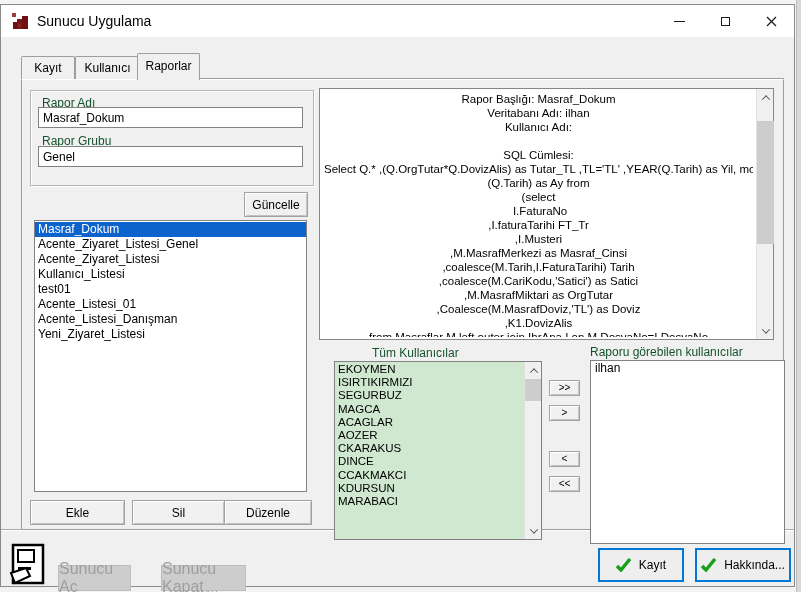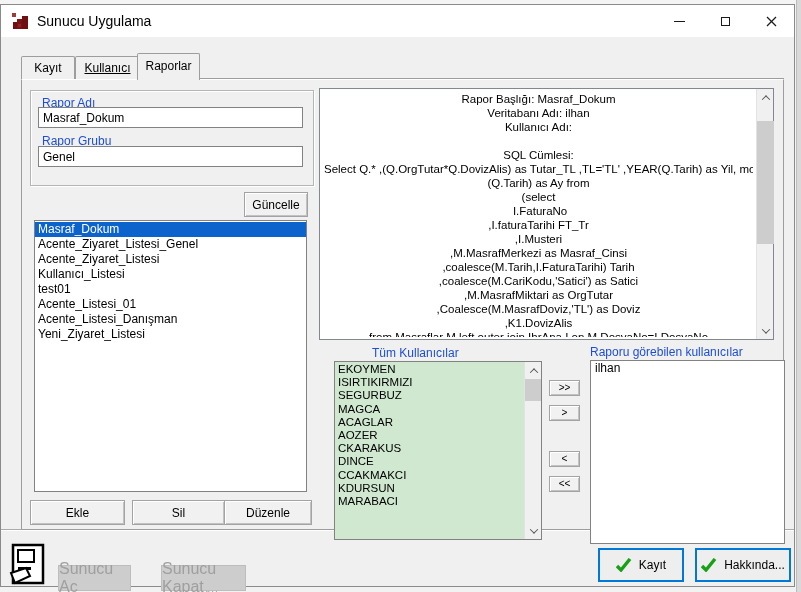--- a/index.html
+++ b/index.html
@@ -17,26 +17,26 @@
   .app-icon { position:absolute; left:10px; top:7px; width:18px; height:18px; }
   .title-text { position:absolute; left:36px; top:0; height:32px; line-height:32px; font-size:14px; color:#000; }
   .cap-btn { position:absolute; top:0; width:46px; height:32px; display:flex; align-items:center; justify-content:center; }
   .cap-min { right:92px; } .cap-max { right:46px; } .cap-close { right:0; }
   .glyph-min { width:11px; height:1px; background:#1a1a1a; }
   .glyph-max { width:9px; height:9px; border:1px solid #1a1a1a; }
 
   
   .tab { position:absolute; top:51px; height:23px; background:#f0f0f0; border:1px solid #9d9d9d; border-bottom:none; border-radius:2px 2px 0 0; font-size:12px; text-align:center; line-height:22px; color:#000; z-index:3; }
   .tab-kayit { left:20px; width:54px; }
-  .tab-kullanici { left:74px; width:65px;text-decoration:underline; }
+  .tab-kullanici { left:74px; width:65px; }
   .tab-raporlar { left:136px; width:63px; top:48px; height:27px; line-height:24px; z-index:5; background:#f0f0f0; }
   .page { position:absolute; left:20px; top:74px; width:763px; height:451px; background:#f0f0f0; border:1px solid #9d9d9d; border-top-color:#ffffff; box-shadow:0 -1px 0 #9d9d9d; z-index:2; }
 
   
-  .lbl { position:absolute; font-size:12px; color:#1d4ed8; white-space:nowrap; }
+  .lbl { position:absolute; font-size:12px; color:#14532d; white-space:nowrap; }
   .txtinput { position:absolute; background:#fff; border:1px solid #828282; font-size:12px; color:#000; padding:2px 4px; font-family:"Liberation Sans", sans-serif; }
   .btn { position:absolute; background:#f1f1f1; border:1px solid #a3a3a3; box-shadow:inset 1px 1px 0 #ffffff, inset -1px -1px 0 #c2c2c2; font-size:12px; color:#000; display:flex; align-items:center; justify-content:center; font-family:"Liberation Sans", sans-serif; cursor:default; }
   .listbox { position:absolute; background:#fff; border:1px solid #828282; overflow:hidden; }
   .list-item { height:15px; line-height:15px; font-size:12px; padding-left:3px; color:#000; white-space:nowrap; }
   .list-item.selected { background:#0c63cc; color:#fff; }
 
   
   .groupbox { position:absolute; left:8px; top:10px; width:284px; height:96px; border:1px solid #b5b5b5; box-shadow:1px 1px 0 #ffffff, inset 1px 1px 0 #ffffff; }
   .lbl-rapor-adi { left:20px; top:16px; }
   .inp-name { left:16px; top:27px; width:265px; height:21px; }

